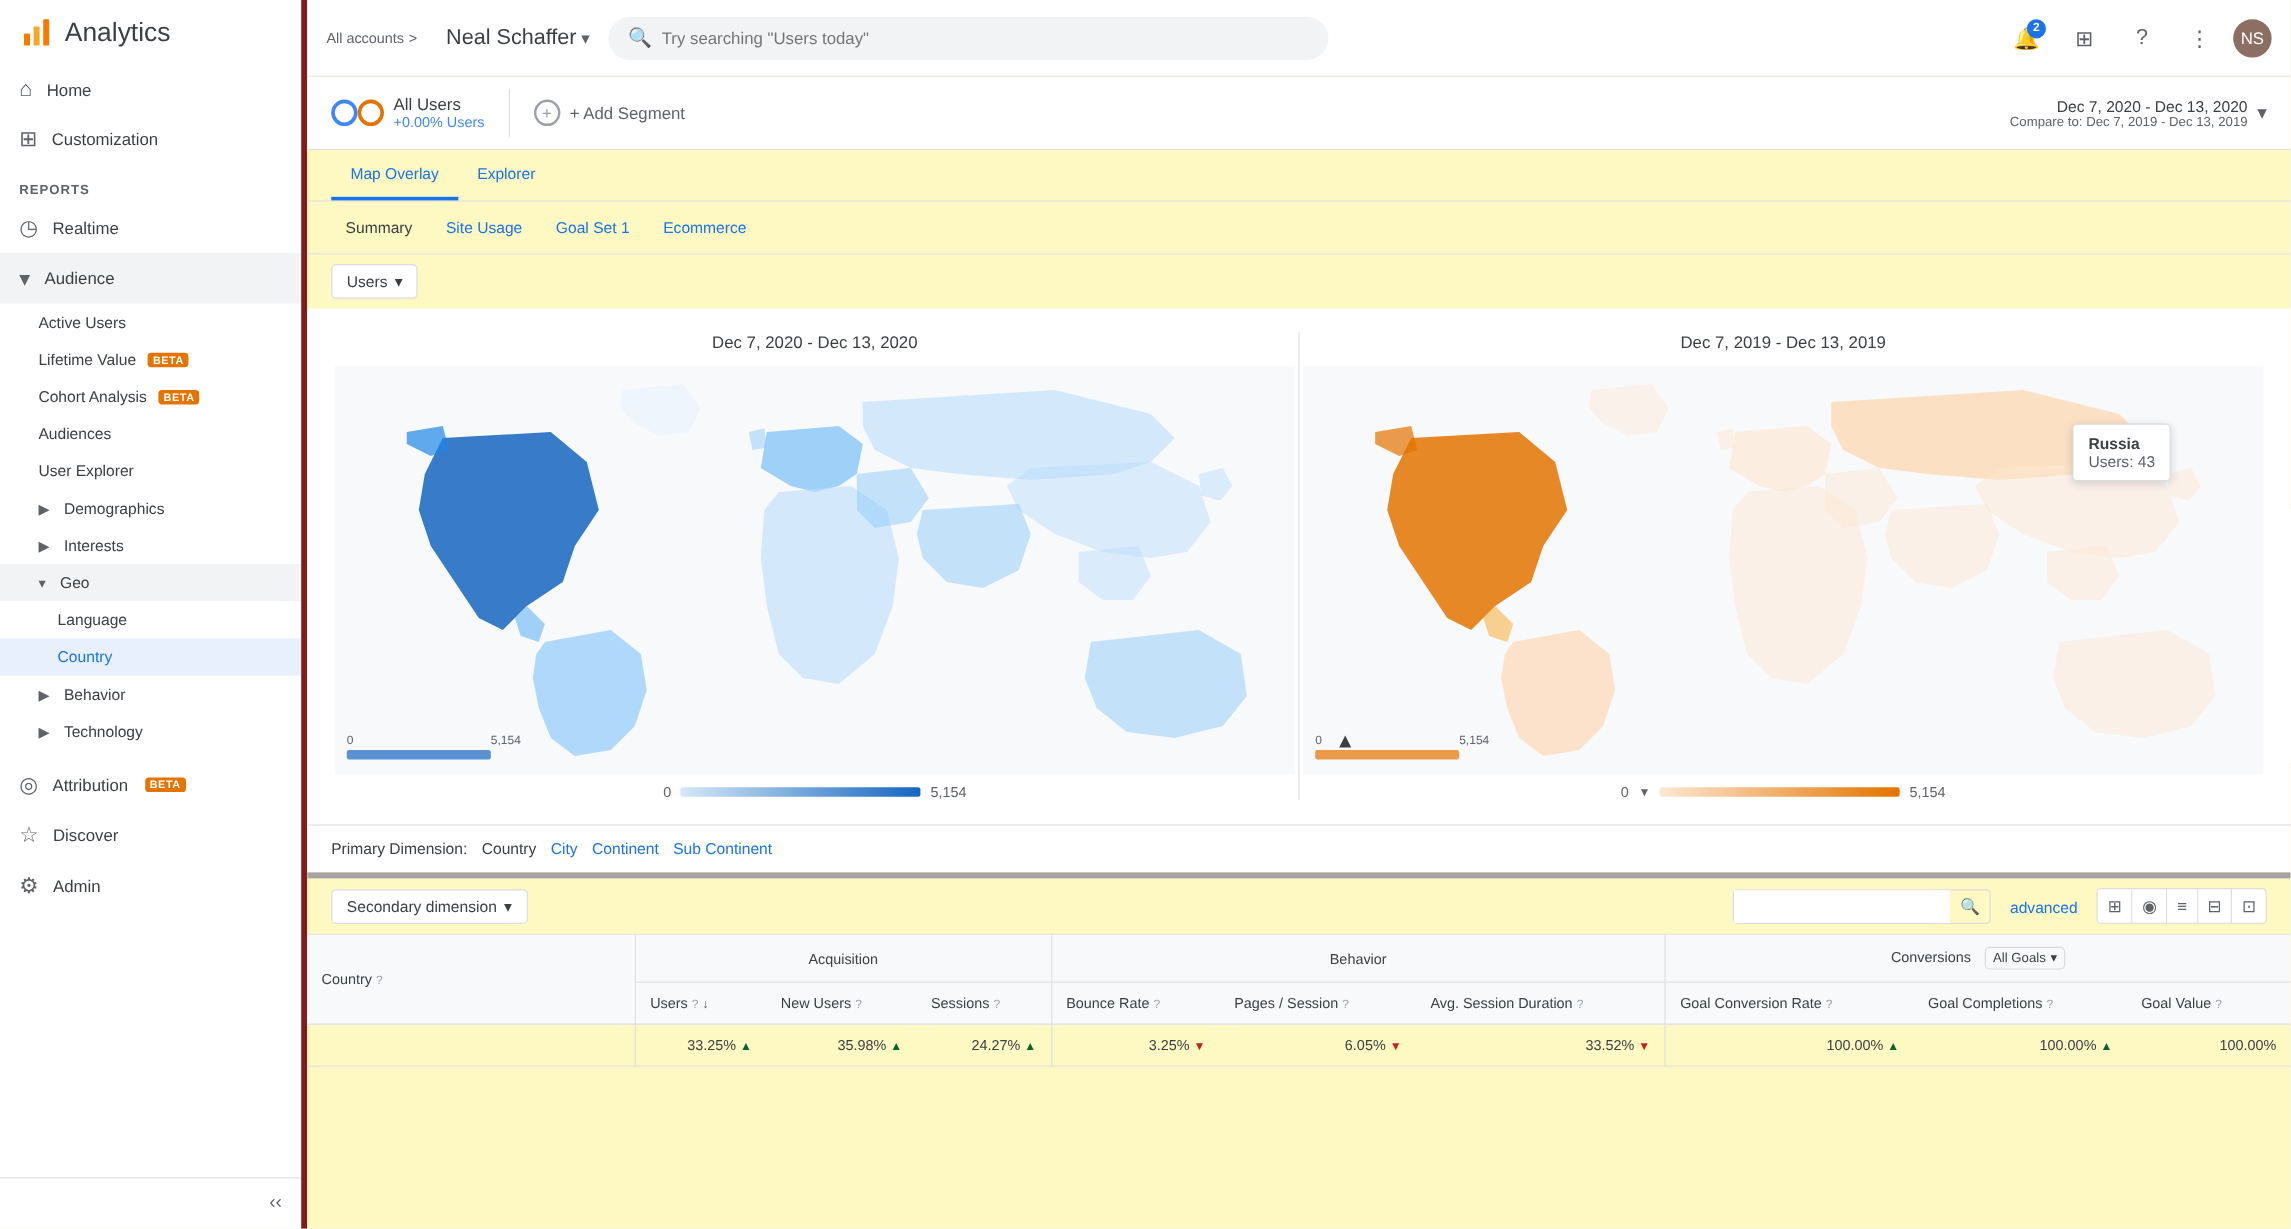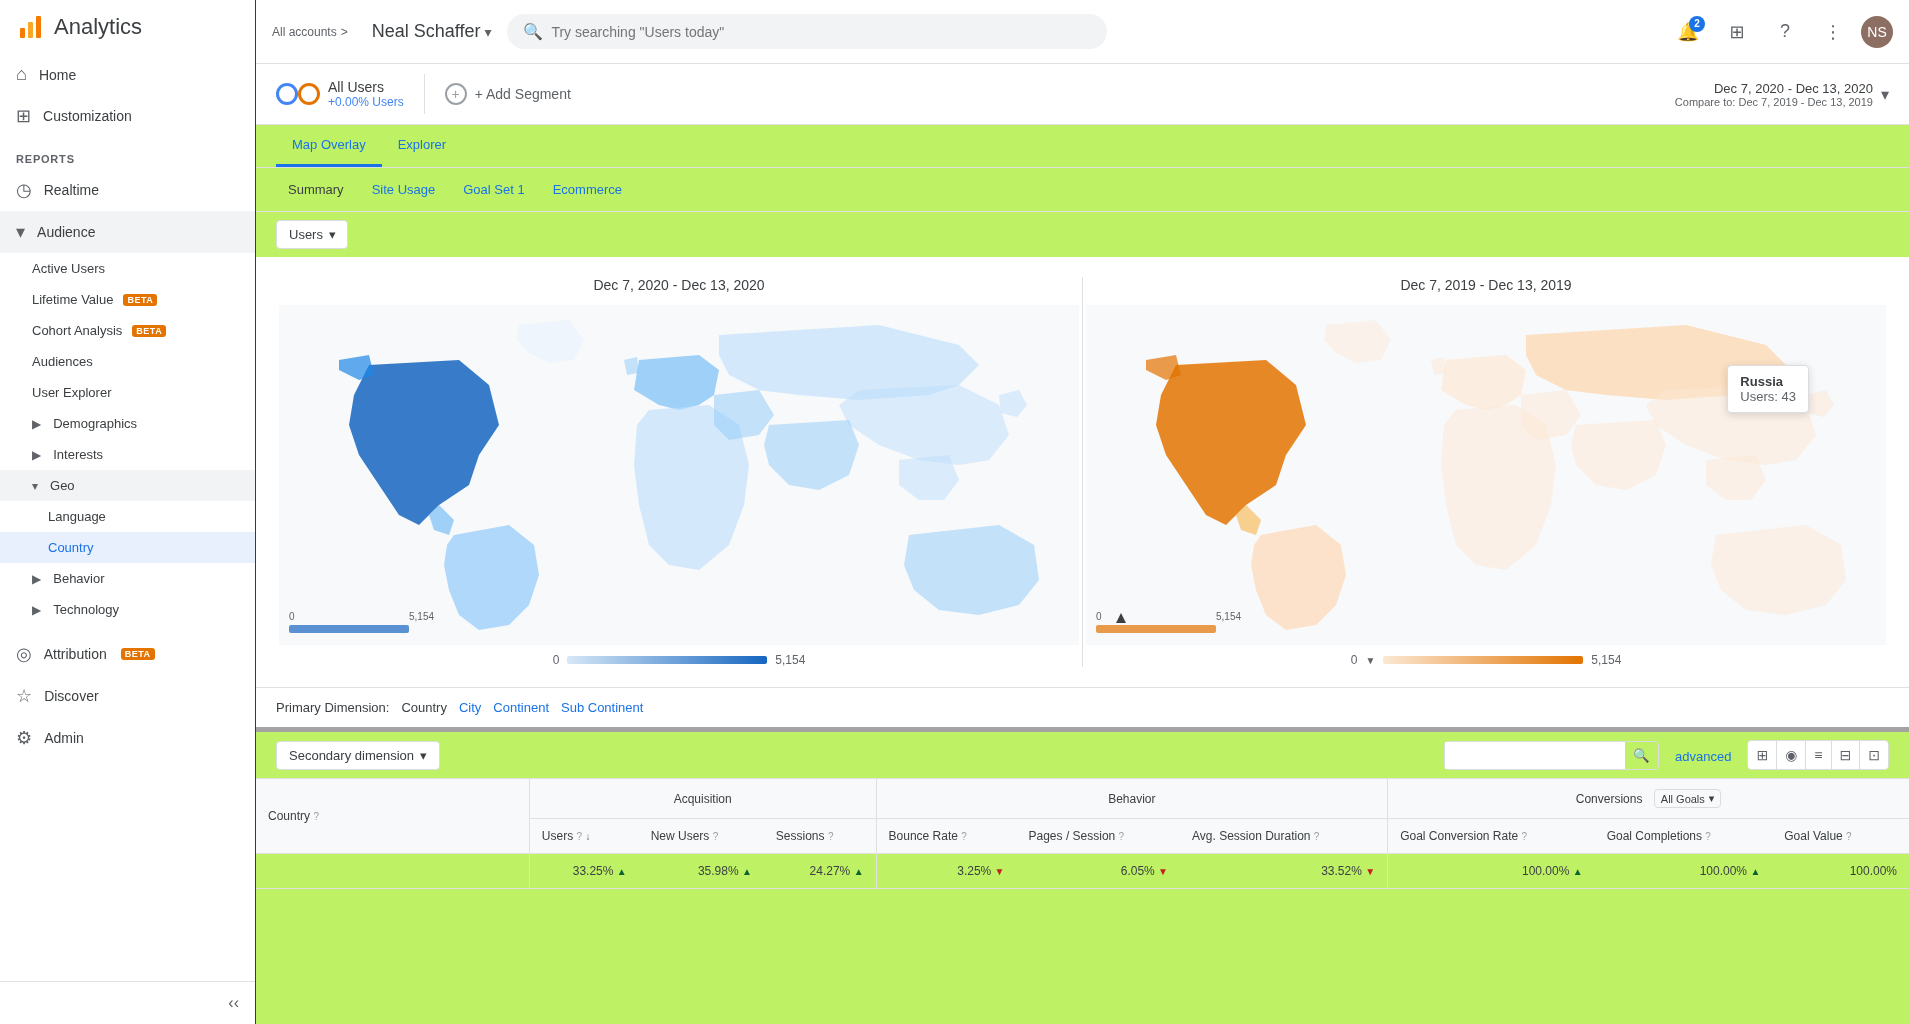--- a/index.html
+++ b/index.html
@@ -2,21 +2,21 @@
 <html><head>
   <meta charset="utf-8">
   <style>
     * { box-sizing: border-box; margin: 0; padding: 0; }
     body { font-family: 'Google Sans', Arial, sans-serif; font-size: 13px; color: #3c4043; background: #f1f3f4; }
 
     
     .app-container { display: flex; height: 1024px; width: 1909px; overflow: hidden; }
 
     
-    .sidebar { width: 256px; min-width: 256px; background: #fff; border-right: 1px solid #7f1d1d; display: flex; flex-direction: column; overflow-y: auto; }
+    .sidebar { width: 256px; min-width: 256px; background: #fff; border-right: 5px solid #7f1d1d; display: flex; flex-direction: column; overflow-y: auto; }
     .sidebar-header { padding: 12px 16px; display: flex; align-items: center; gap: 8px; border-bottom: none; }
     .sidebar-title { font-size: 22px; font-weight: 400; color: #3c4043; }
     .sidebar-nav { flex: 1; overflow-y: auto; }
     .nav-item { display: flex; align-items: center; gap: 12px; padding: 10px 16px; cursor: pointer; color: #3c4043; font-size: 14px; }
     .nav-item .icon { font-size: 18px; color: #5f6368; }
     .nav-section-label { font-size: 11px; font-weight: 700; color: #5f6368; padding: 16px 16px 4px 16px; letter-spacing: 0.8px; text-transform: uppercase; }
     .nav-sub-item { display: flex; align-items: center; gap: 8px; padding: 8px 16px 8px 32px; cursor: pointer; color: #3c4043; font-size: 13px; }
     .nav-sub-sub-item { padding: 8px 16px 8px 48px; cursor: pointer; color: #3c4043; font-size: 13px; display: flex; align-items: center; gap: 8px; }
     .nav-sub-sub-item.active { background: #e8f0fe; color: #1a73e8; font-weight: 500; }
     .nav-expand { font-size: 12px; color: #5f6368; margin-right: 4px; }
@@ -29,21 +29,21 @@
     .breadcrumb { display: flex; align-items: center; gap: 4px; font-size: 12px; color: #5f6368; margin-right: 8px; }
     .search-bar { flex: 1; max-width: 600px; display: flex; align-items: center; background: #f1f3f4; border-radius: 24px; padding: 8px 16px; gap: 8px; }
     .search-icon { color: #5f6368; font-size: 16px; }
     .search-input { border: none; background: transparent; font-size: 14px; color: #3c4043; outline: none; flex: 1; }
     .topbar-actions { margin-left: auto; display: flex; align-items: center; gap: 8px; }
     .topbar-btn { width: 40px; height: 40px; border-radius: 50%; display: flex; align-items: center; justify-content: center; cursor: pointer; border: none; background: transparent; color: #5f6368; font-size: 18px; position: relative; }
     .notif-badge { position: absolute; top: 4px; right: 4px; width: 16px; height: 16px; background: #1a73e8; border-radius: 50%; font-size: 10px; color: #fff; display: flex; align-items: center; justify-content: center; font-weight: 700; }
     .avatar { width: 32px; height: 32px; border-radius: 50%; background: #8d6e63; overflow: hidden; display: flex; align-items: center; justify-content: center; color: #fff; font-size: 14px; }
 
     
-    .content { flex: 1; overflow-y: auto; background: #bef264; }
+    .content { flex: 1; overflow-y: auto; background: #fef9c3; }
     .segment-item { display: flex; align-items: center; gap: 8px; }
     .segment-circle-blue { width: 22px; height: 22px; border-radius: 50%; border: 3px solid #4285f4; display: inline-block; }
     .segment-circle-orange { width: 22px; height: 22px; border-radius: 50%; border: 3px solid #e37400; display: inline-block; }
     .add-segment { display: flex; align-items: center; gap: 8px; color: #5f6368; font-size: 14px; cursor: pointer; }
     .add-segment-circle { width: 22px; height: 22px; border-radius: 50%; border: 2px solid #9aa0a6; display: inline-flex; align-items: center; justify-content: center; font-size: 14px; color: #9aa0a6; }
 
     
     .tabs-container { border-bottom: 1px solid #e0e0e0; padding: 0 20px; display: flex; gap: 0; }
     .tab { padding: 12px 16px; cursor: pointer; font-size: 13px; color: #5f6368; border-bottom: 3px solid transparent; font-weight: 500; }
     .tab.active { color: #1a73e8; border-bottom: 3px solid #1a73e8; }
@@ -55,21 +55,21 @@
     
     .map-controls { padding: 8px 20px; }
     .users-dropdown { display: inline-flex; align-items: center; gap: 6px; border: 1px solid #dadce0; border-radius: 4px; padding: 6px 12px; font-size: 13px; color: #3c4043; cursor: pointer; background: #fff; }
     .maps-row { display: flex; gap: 0; padding: 20px; background: #fff; }
     .map-section { flex: 1; display: flex; flex-direction: column; align-items: center; }
     .map-title { font-size: 14px; font-weight: 500; color: #3c4043; margin-bottom: 12px; }
     .map-svg-container { width: 100%; height: 340px; position: relative; }
     .map-legend { display: flex; align-items: center; gap: 8px; margin-top: 8px; font-size: 12px; color: #5f6368; }
     .legend-bar-blue { height: 8px; width: 200px; background: linear-gradient(to right, #d6e8f7, #1565c0); border-radius: 2px; }
     .legend-bar-orange { height: 8px; width: 200px; background: linear-gradient(to right, #fce8d3, #e37400); border-radius: 2px; }
-    .tooltip-box { position: absolute; top: 60px; right: 80px; background: #fff; border: 1px solid #dadce0; border-radius: 4px; padding: 8px 12px; font-size: 13px; box-shadow: 0 2px 8px rgba(0,0,0,0.15); }
+    .tooltip-box { position: absolute; top: 48px; right: 80px; background: #fff; border: 1px solid #dadce0; border-radius: 4px; padding: 8px 12px; font-size: 13px; box-shadow: 0 2px 8px rgba(0,0,0,0.15); }
     .tooltip-title { font-weight: 700; color: #3c4043; }
     .tooltip-value { color: #5f6368; }
 
     
     .primary-dim { display: flex; align-items: flex-end; gap: 12px; padding: 12px 20px; background: #fff; border-top: 1px solid #e0e0e0; }
     .primary-dim-label { font-size: 13px; color: #3c4043; font-weight: 500; }
     .dim-link { font-size: 13px; color: #1a73e8; cursor: pointer; }
     .dim-active { font-size: 13px; color: #3c4043; font-weight: 500; }
 
     

